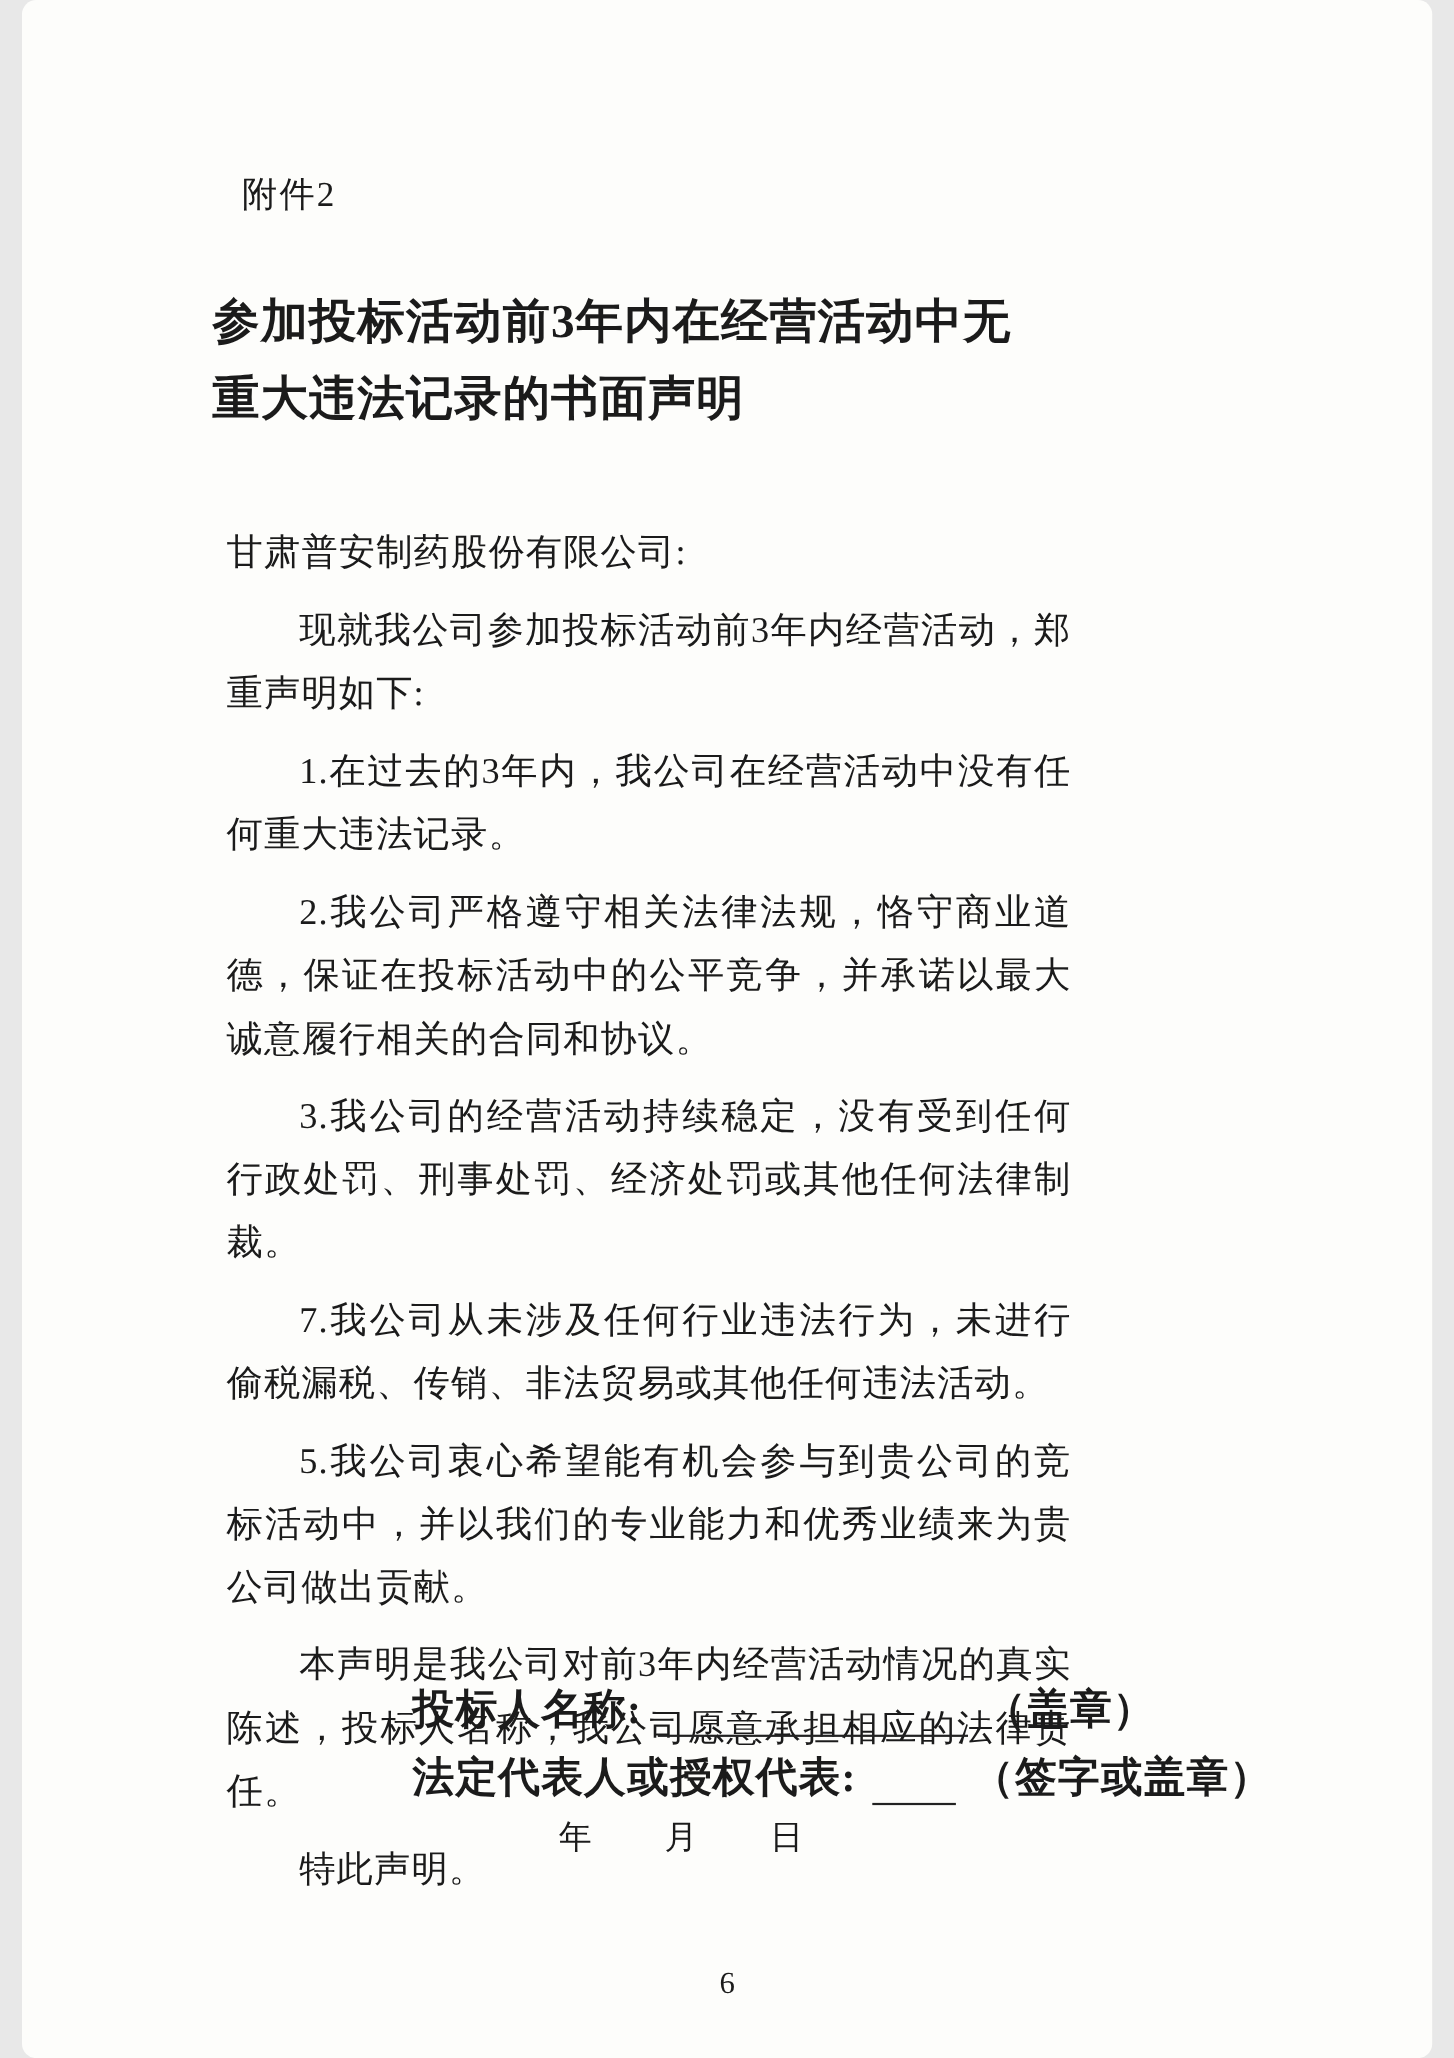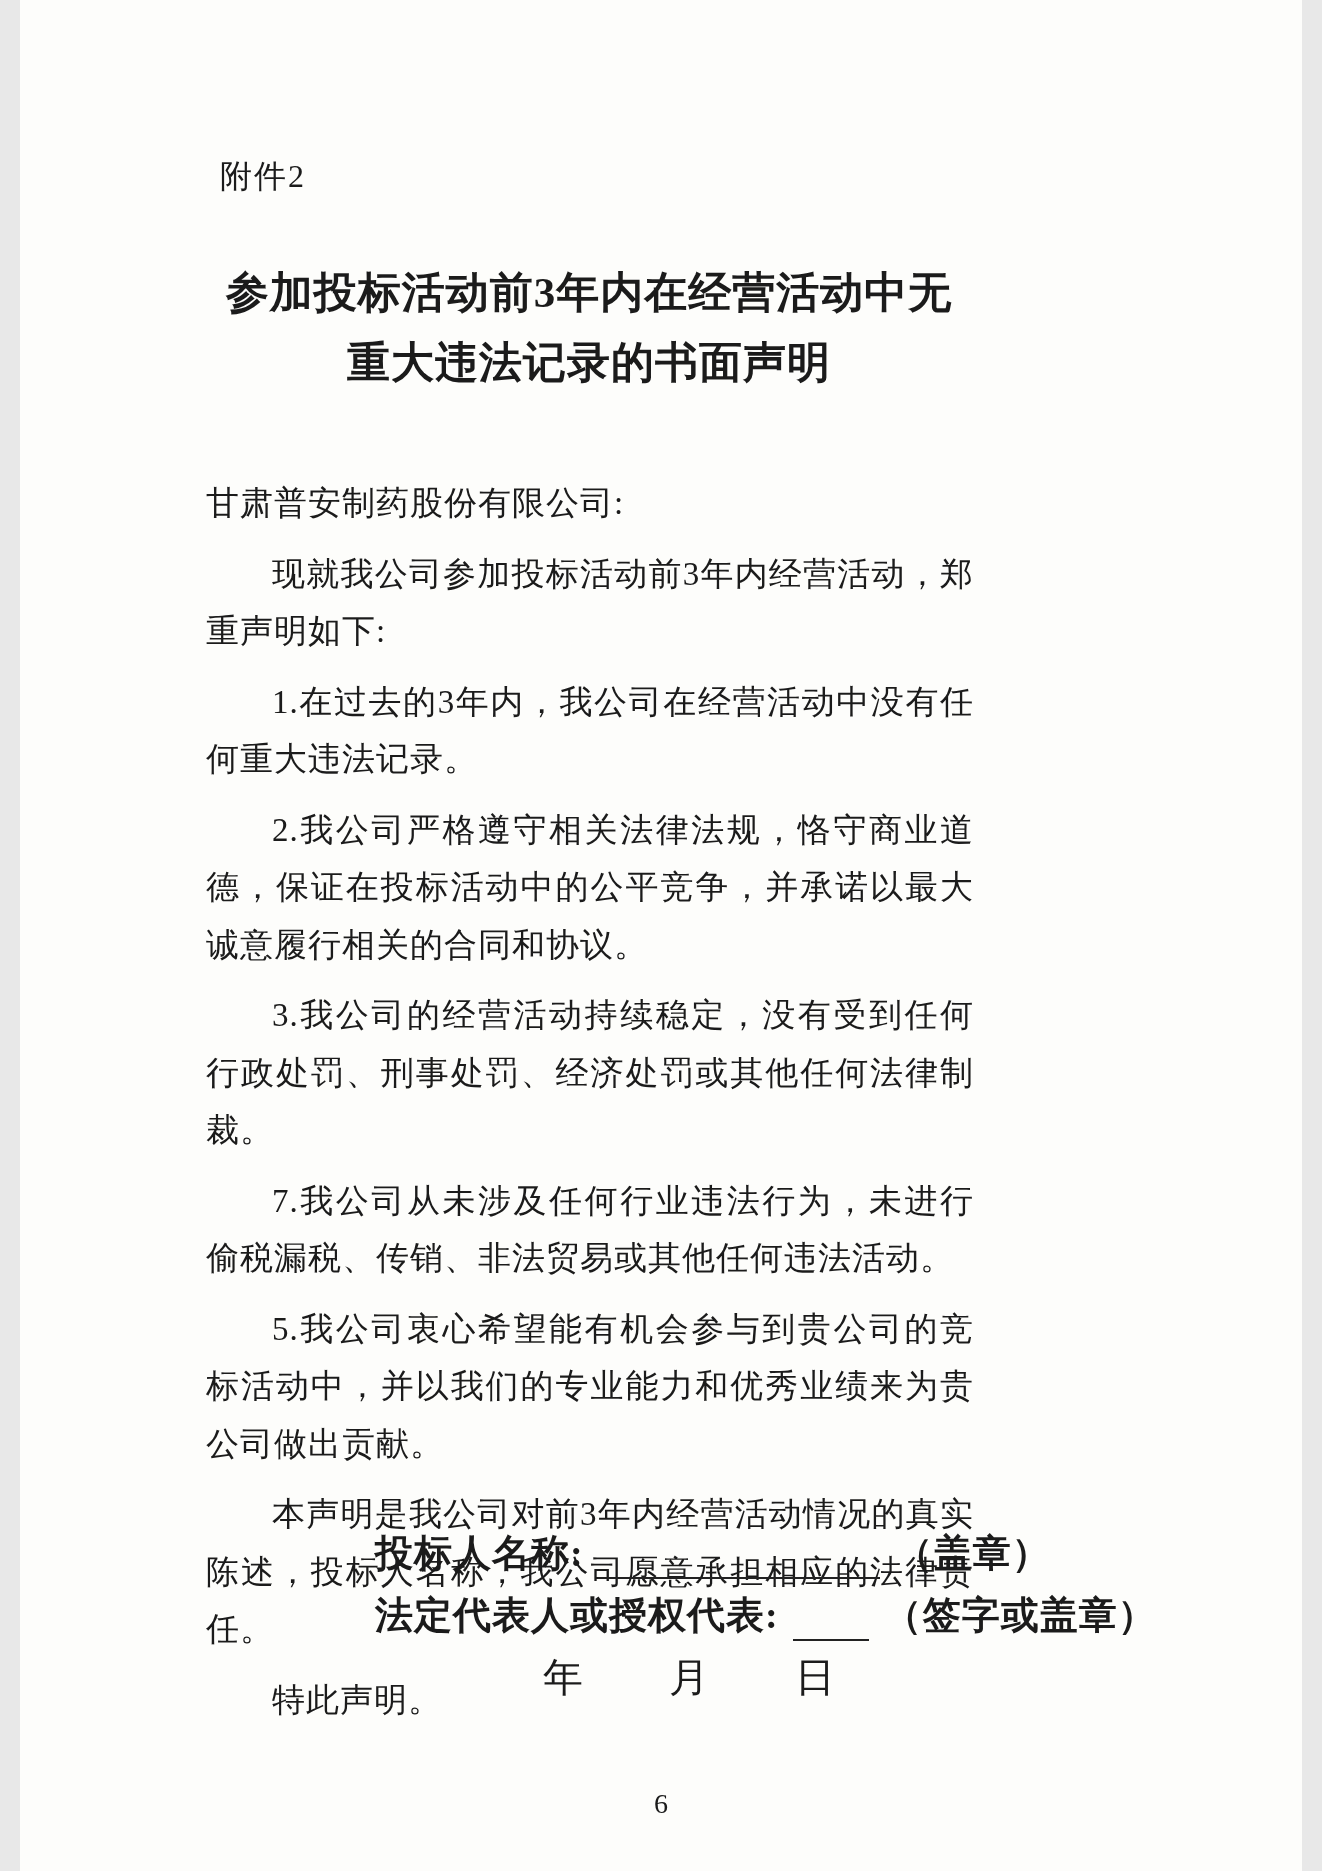--- a/index.html
+++ b/index.html
@@ -9,34 +9,35 @@
   }
   .page {
     position: relative;
     width: 1282px;
     height: 1871px;
     margin: 0 auto;
     background: #fdfdfb;
     overflow: hidden;
     font-family: "Liberation Serif", "DejaVu Serif", serif;
     color: #1b1b1b;
+    border-radius: 13px;
   }
   .attachment {
     position: absolute;
     left: 200px;
     top: 155px;
     font-size: 32px;
     letter-spacing: 2px;
   }
   .title {
     position: absolute;
     left: 173px;
     width: 792px;
     top: 258px;
-    text-align: center;
+    text-align: left;
     font-weight: bold;
     font-size: 43px;
     line-height: 70px;
     letter-spacing: 1px;
   }
   .body-text {
     position: absolute;
     left: 173px;
     top: 462px;
     width: 794px;
@@ -67,24 +68,23 @@
     height: 34px;
     vertical-align: bottom;
     margin: 0 4px;
   }
   .blank-long { width: 282px; }
   .blank-short { width: 76px; }
   .date-line {
     position: absolute;
     left: 488px;
     top: 1650px;
-    font-size: 40px;
+    font-size: 30px;
     white-space: pre;
     letter-spacing: 2px;
-    margin-left: 35px;
   }
   .page-number {
     position: absolute;
     left: 0;
     width: 100%;
     top: 1788px;
     text-align: center;
     font-size: 28px;
   }
   .seal-fragments {

